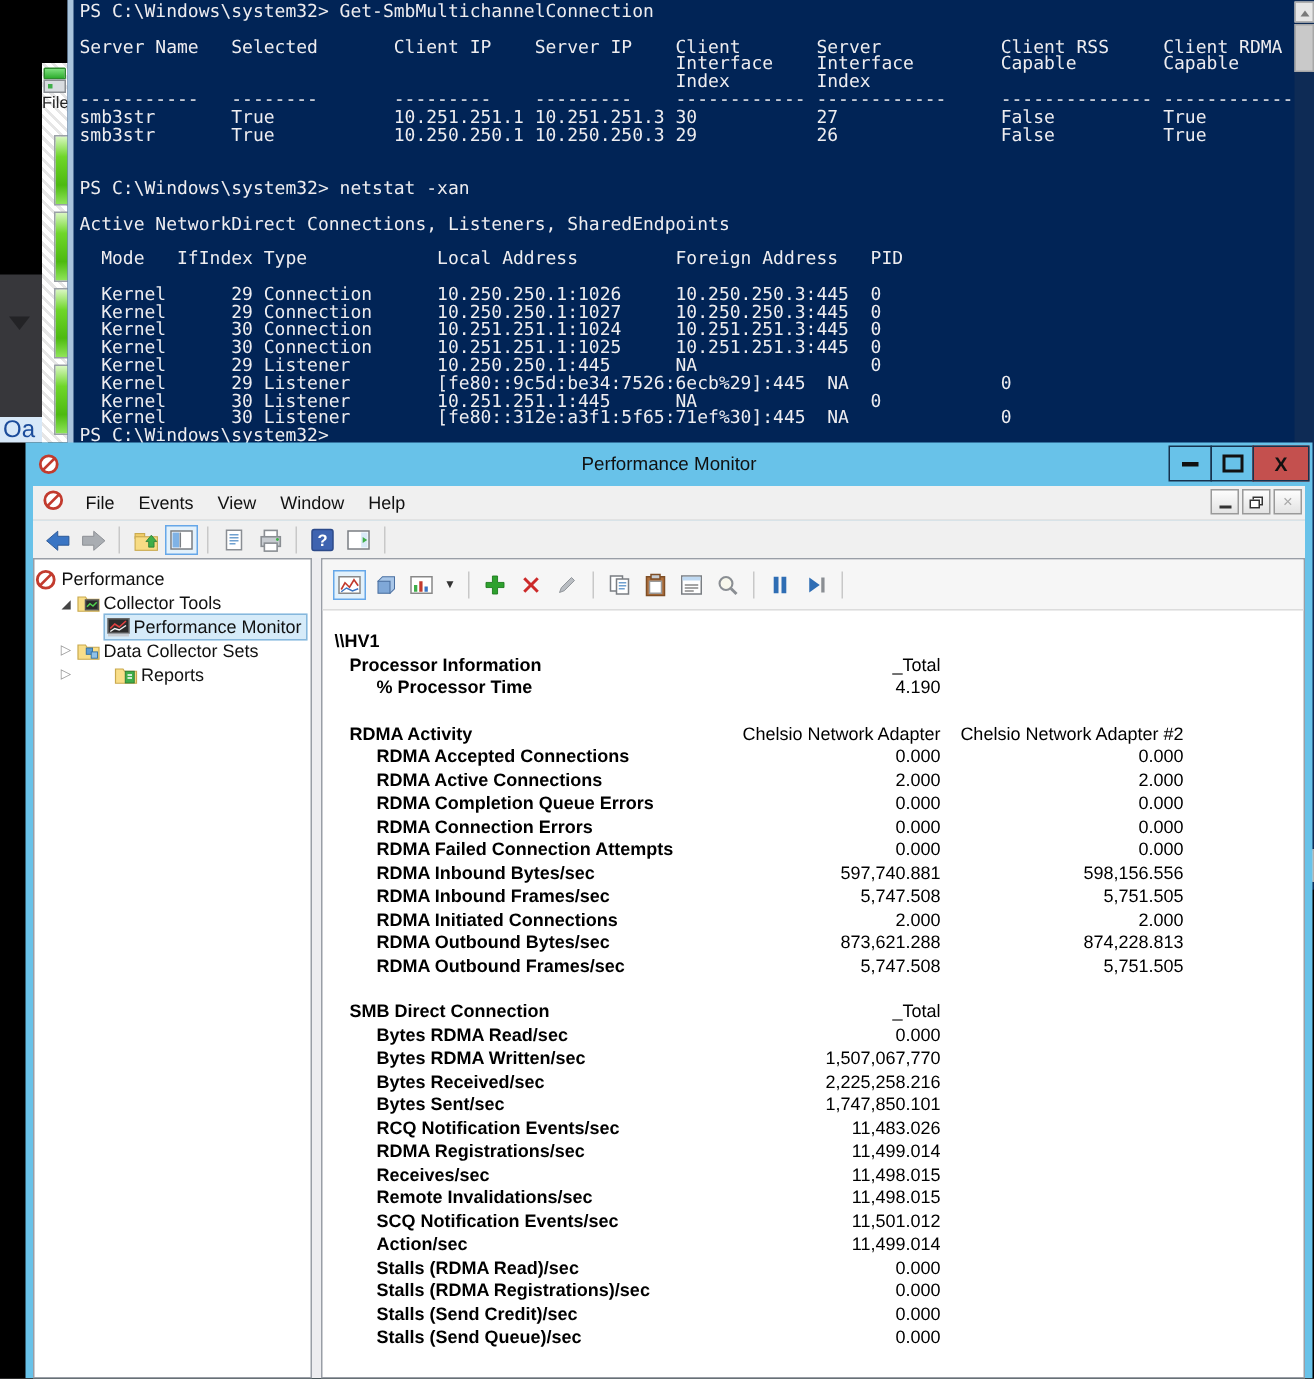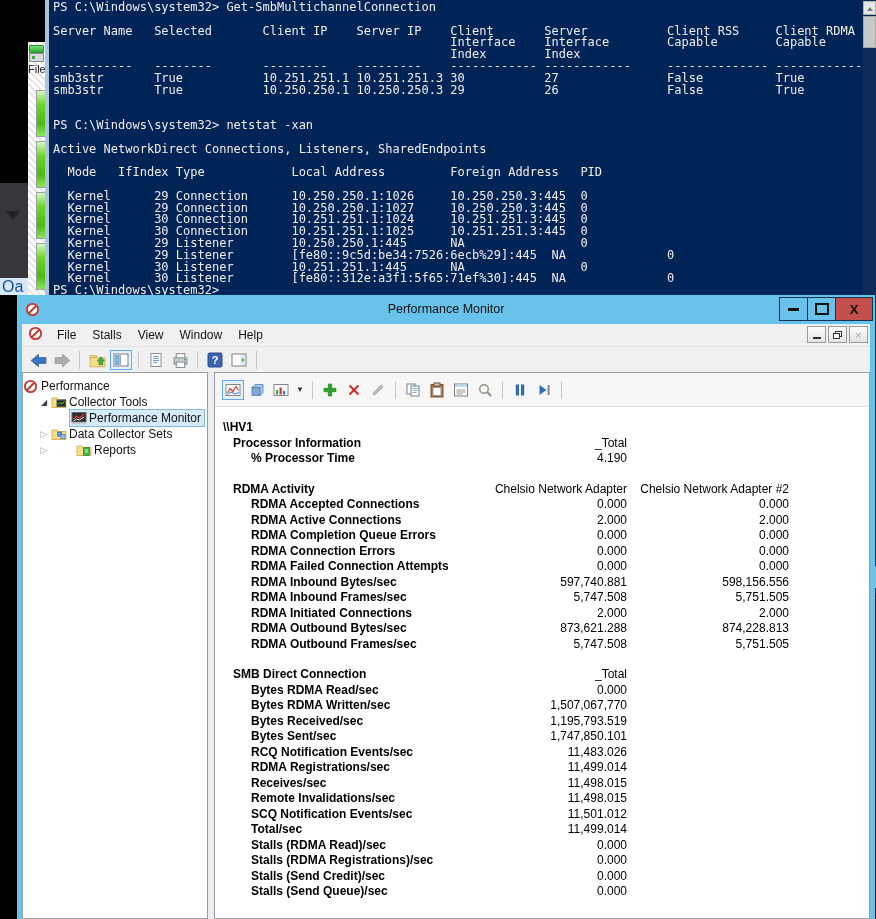--- a/index.html
+++ b/index.html
@@ -178,21 +178,21 @@
           </div>
         <div class="pm-btn close">X</div>
       </div>
     </div>
 
     <div class="pm-menubar">
       <span class="m-icon" id="menu-icon"><svg width="15" height="15" viewBox="0 0 16 16">
             <circle cx="8" cy="8" r="6" fill="#fff" stroke="#C23B2E" stroke-width="2"></circle>
             <line x1="4" y1="12" x2="12" y2="4" stroke="#C23B2E" stroke-width="2"></line>
           </svg></span>
-      <span id="menu-items"><span class="menu-item">File</span><span class="menu-item">Stalls</span><span class="menu-item">View</span><span class="menu-item">Window</span><span class="menu-item">Help</span></span>
+      <span id="menu-items"><span class="menu-item">File</span><span class="menu-item">Events</span><span class="menu-item">View</span><span class="menu-item">Window</span><span class="menu-item">Help</span></span>
       <div class="mdi-btns">
         <div class="mdi-btn">
             <span class="bar"></span>
           </div>
         <div class="mdi-btn">
           <span class="mdi-rest">
               <i class="b1"></i>
               <i class="b2"></i>
             </span>
         </div>
@@ -506,21 +506,21 @@
                 <span class="csp"></span>
               </div>
               <div class="crow">
                 <span class="clabel">Bytes RDMA Written/sec</span>
                 <span class="cv1">1,507,067,770</span>
                 <span class="cv2"></span>
                 <span class="csp"></span>
               </div>
               <div class="crow">
                 <span class="clabel">Bytes Received/sec</span>
-                <span class="cv1">1,195,793.519</span>
+                <span class="cv1">2,225,258.216</span>
                 <span class="cv2"></span>
                 <span class="csp"></span>
               </div>
               <div class="crow">
                 <span class="clabel">Bytes Sent/sec</span>
                 <span class="cv1">1,747,850.101</span>
                 <span class="cv2"></span>
                 <span class="csp"></span>
               </div>
               <div class="crow">
@@ -547,21 +547,21 @@
                 <span class="cv2"></span>
                 <span class="csp"></span>
               </div>
               <div class="crow">
                 <span class="clabel">SCQ Notification Events/sec</span>
                 <span class="cv1">11,501.012</span>
                 <span class="cv2"></span>
                 <span class="csp"></span>
               </div>
               <div class="crow">
-                <span class="clabel">Total/sec</span>
+                <span class="clabel">Action/sec</span>
                 <span class="cv1">11,499.014</span>
                 <span class="cv2"></span>
                 <span class="csp"></span>
               </div>
               <div class="crow">
                 <span class="clabel">Stalls (RDMA Read)/sec</span>
                 <span class="cv1">0.000</span>
                 <span class="cv2"></span>
                 <span class="csp"></span>
               </div>

